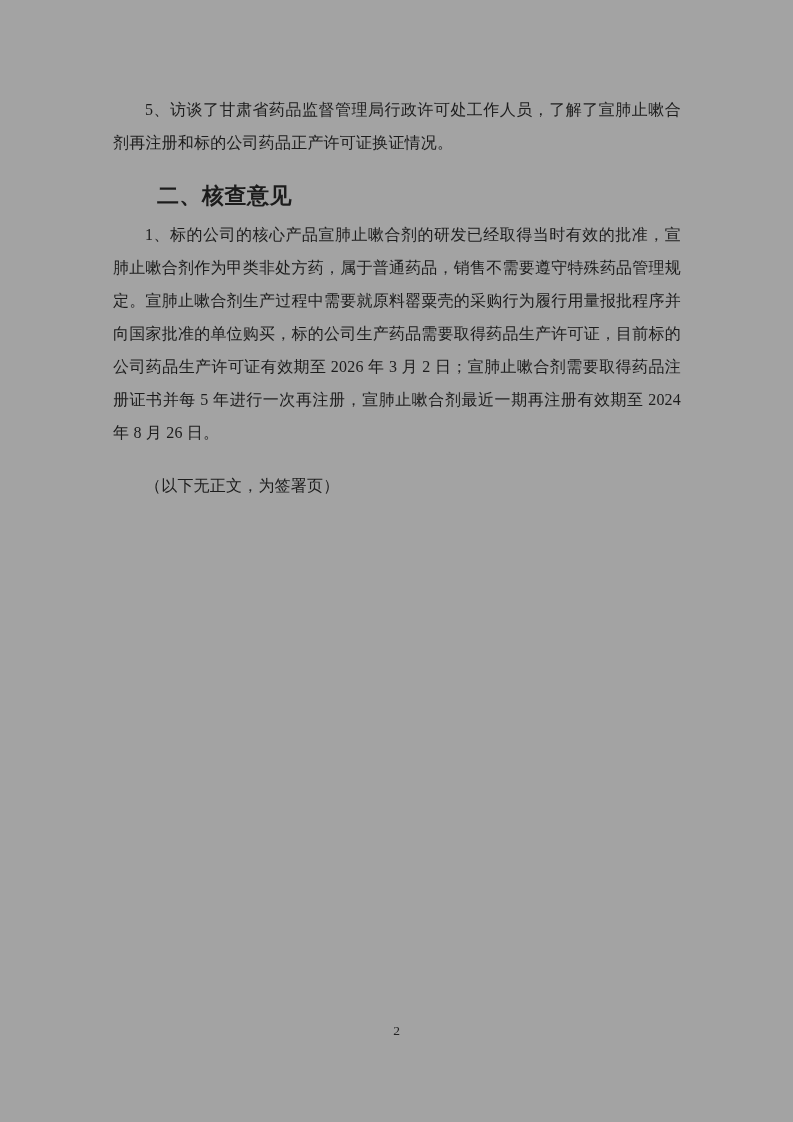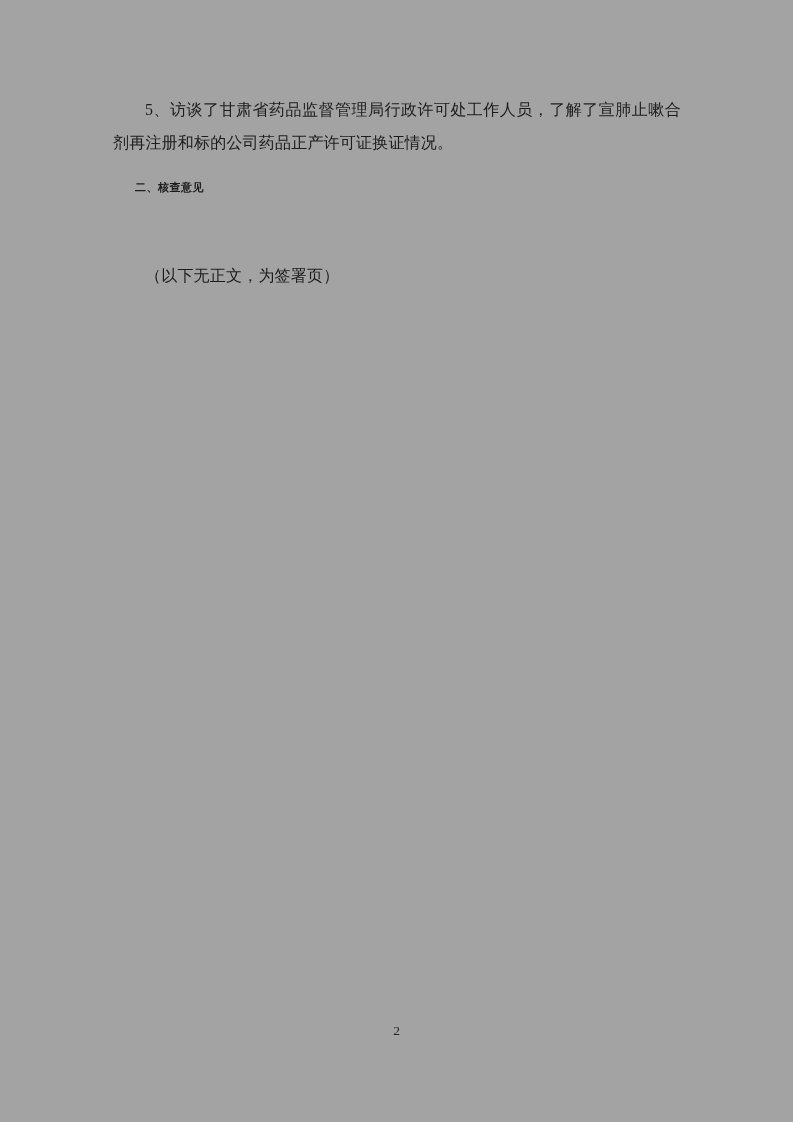--- a/index.html
+++ b/index.html
@@ -25,45 +25,46 @@
   .content p {
     margin: 0;
     font-size: 16px;
     line-height: 33px;
     text-align: justify;
     text-indent: 2em;
     word-break: break-all;
     letter-spacing: 0.2px;
   }
   .content h2.section-heading {
-    margin: 12px 0 6px 0;
-    font-size: 11px;
+    margin: 20px 0 6px 0;
+    font-size: 22px;
     line-height: 33px;
     font-weight: bold;
     text-indent: 2em;
     letter-spacing: 0.5px;
   }
   .content p.closing-note {
-    margin-top: 55px;
+    margin-top: 20px;
     text-align: left;
   }
   .page-footer {
     position: absolute;
     top: 1022px;
     left: 0;
     width: 100%;
     text-align: center;
     font-size: 13.5px;
     line-height: 18px;
     color: #222222;
   }
 </style>
 </head>
 <body>
 
 <div class="page">
   <div class="content">
     <p>5、访谈了甘肃省药品监督管理局行政许可处工作人员，了解了宣肺止嗽合剂再注册和标的公司药品正产许可证换证情况。</p>
     <h2 class="section-heading">二、核查意见</h2>
+    <p>1、标的公司的核心产品宣肺止嗽合剂的研发已经取得当时有效的批准，宣肺止嗽合剂作为甲类非处方药，属于普通药品，销售不需要遵守特殊药品管理规定。宣肺止嗽合剂生产过程中需要就原料罂粟壳的采购行为履行用量报批程序并向国家批准的单位购买，标的公司生产药品需要取得药品生产许可证，目前标的公司药品生产许可证有效期至 2026 年 3 月 2 日；宣肺止嗽合剂需要取得药品注册证书并每 5 年进行一次再注册，宣肺止嗽合剂最近一期再注册有效期至 2024 年 8 月 26 日。</p>
     <p class="closing-note">（以下无正文，为签署页）</p>
   </div>
   <div class="page-footer">2</div>
 </div>
 
 </body></html>

